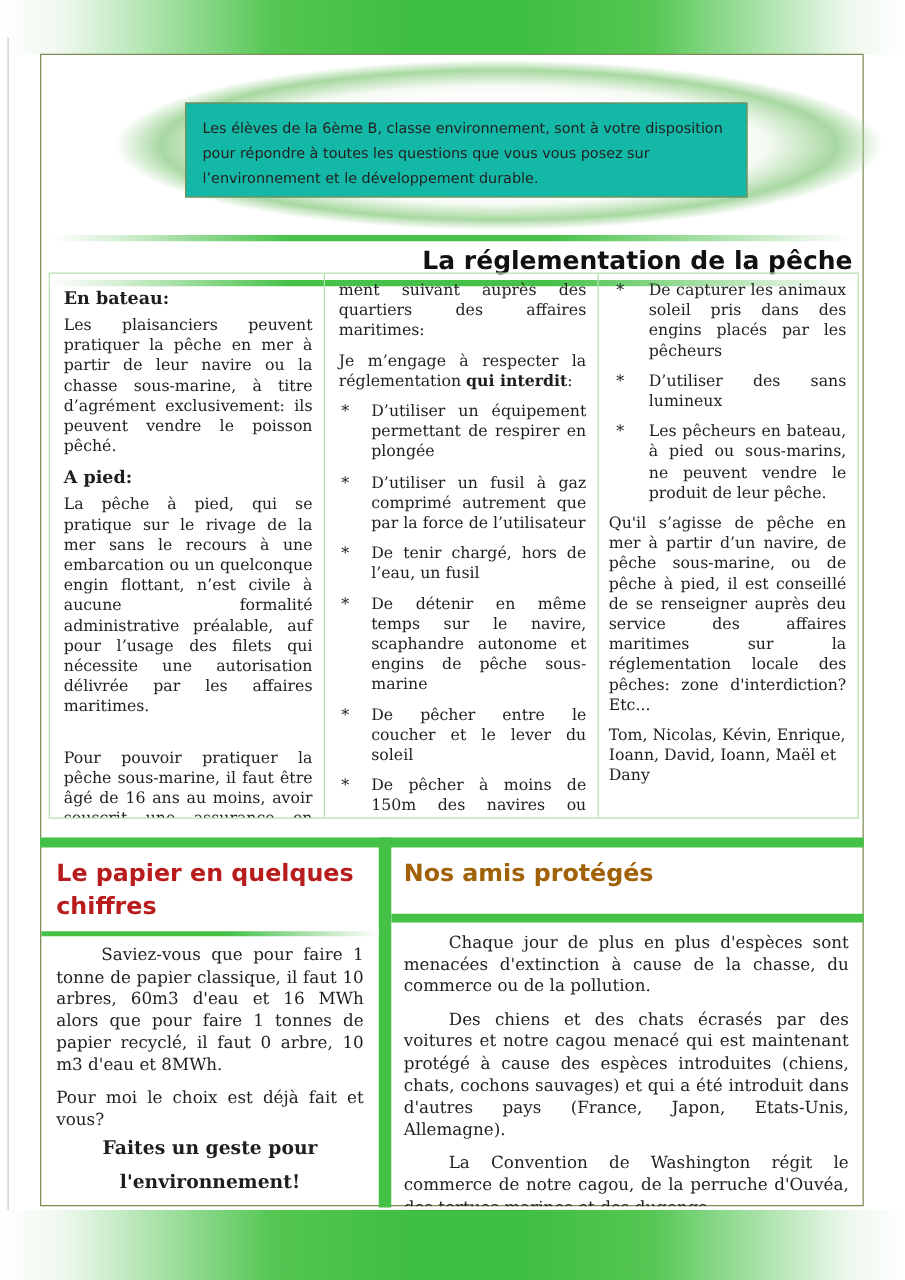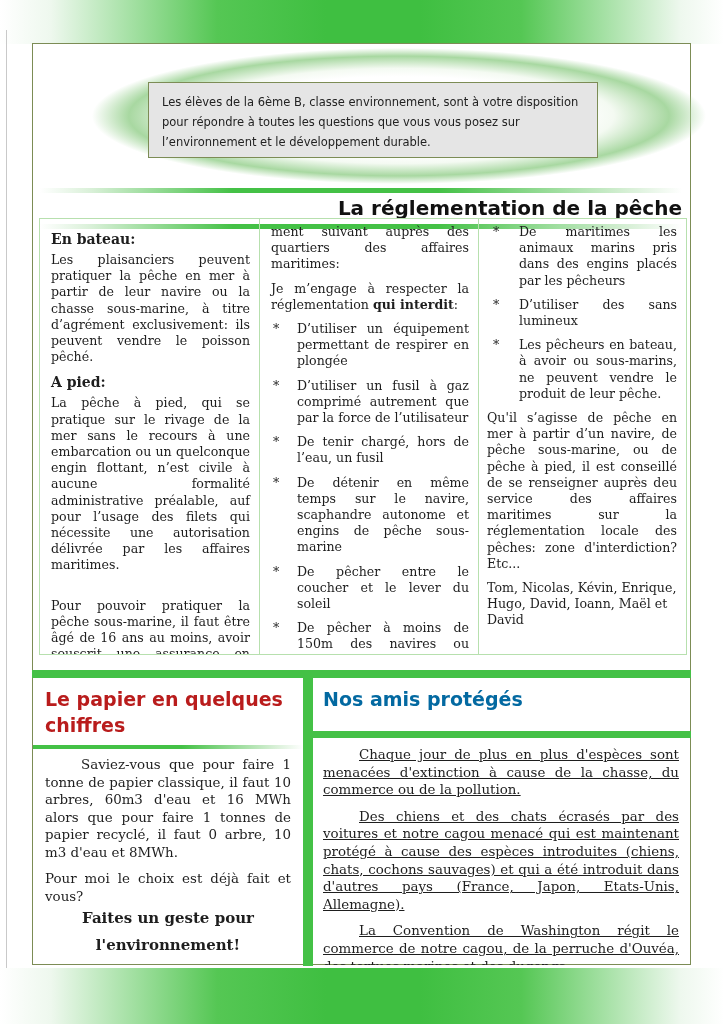--- a/index.html
+++ b/index.html
@@ -21,21 +21,21 @@
   
   .frame { position:absolute; left:32px; top:43px; width:659px; height:922px; border:1px solid #7c8c55; }
 
   
   .ellipse {
     position:absolute; left:92px; top:48px; width:614px; height:136px; border-radius:50%;
     background:radial-gradient(closest-side,#ffffff 58%,#f4faf2 70%,#a8d8a1 88%,rgba(168,216,161,0) 100%);
   }
   .intro-box {
     position:absolute; left:148px; top:82px; width:450px; height:76px;
-    background:#e5e5e5; border:1px solid #7c8c55; padding:9px 13px;
+    background:#14b8a6; border:1px solid #7c8c55; padding:9px 13px;
     font-family:"DejaVu Sans", sans-serif; font-size:11.5px; line-height:20px; color:#222;
   }
 
   
   .title-block { position:absolute; left:40px; top:188px; width:642px; }
   .grad-bar {
     height:5px;
     background:linear-gradient(90deg,#ffffff 0%,#d9f0d8 8%,#44c146 30%,#44c146 62%,#d9f0d8 92%,#ffffff 100%);
   }
   .main-title {
@@ -75,25 +75,25 @@
   .bl-line { height:4px; margin-top:7px; background:linear-gradient(90deg,#44c146 0%,#44c146 55%,#d9f0d8 90%,#ffffff 100%); }
   .bl-body { padding:7px 12px 12px 12px; font-size:13.4px; line-height:17.5px; text-align:justify; }
   .bl-body .indent { text-indent:36px; }
   .bl-q { margin-top:9px; }
   .bl-cta { margin-top:0; text-align:center; font-weight:bold; font-size:15px; line-height:27px; }
 
   
   .bottom-right { position:absolute; left:313px; top:678px; width:378px; height:287px; overflow:hidden; }
   .br-title {
     font-family:"DejaVu Sans", sans-serif; font-weight:bold; font-size:19px; line-height:26px;
-    color:#0369a1; padding:8px 4px 0 10px;
+    color:#a16207; padding:8px 4px 0 10px;
   }
   .br-bar { height:7px; margin-top:19px; background:#44c146; }
   .br-body { padding:8px 12px 0 10px; font-size:13.4px; line-height:17.6px; text-align:justify; }
-  .br-body p { text-indent:36px; margin-bottom:9px;text-decoration:underline; }
+  .br-body p { text-indent:36px; margin-bottom:9px; }
 </style>
 </head>
 <body>
 
 <div class="page">
 
   <div class="band top"></div>
   <div class="scan-edge"></div>
   <div class="frame"></div>
 
@@ -144,32 +144,32 @@
         </div>
       <div class="bullet">
           <span class="star">*</span>
           <span class="btxt">De pêcher à moins de 150m des navires ou embarcations de pêche, ainsi que des filets signalés par un balisage</span>
         </div>
     </div>
 
     <div class="col col3">
       <div class="bullet">
           <span class="star">*</span>
-          <span class="btxt">De maritimes les animaux marins pris dans des engins placés par les pêcheurs</span>
+          <span class="btxt">De capturer les animaux soleil pris dans des engins placés par les pêcheurs</span>
         </div>
       <div class="bullet">
           <span class="star">*</span>
           <span class="btxt">D’utiliser des sans lumineux</span>
         </div>
       <div class="bullet">
           <span class="star">*</span>
-          <span class="btxt">Les pêcheurs en bateau, à avoir ou sous-marins, ne peuvent vendre le produit de leur pêche.</span>
+          <span class="btxt">Les pêcheurs en bateau, à pied ou sous-marins, ne peuvent vendre le produit de leur pêche.</span>
         </div>
       <p>Qu'il s’agisse de pêche en mer à partir d’un navire, de pêche sous-marine, ou de pêche à pied, il est conseillé de se renseigner auprès deu service des affaires maritimes sur la réglementation locale des pêches: zone d'interdiction? Etc...</p>
-      <p class="authors">Tom, Nicolas, Kévin, Enrique, Hugo, David, Ioann, Maël et David</p>
+      <p class="authors">Tom, Nicolas, Kévin, Enrique, Ioann, David, Ioann, Maël et Dany</p>
     </div>
 
   </div>
 
   <div class="hdiv"></div>
   <div class="vdiv"></div>
 
   <div class="bottom-left">
     <h2 class="bl-title">Le papier en quelques chiffres</h2>
     <div class="bl-line"></div>

